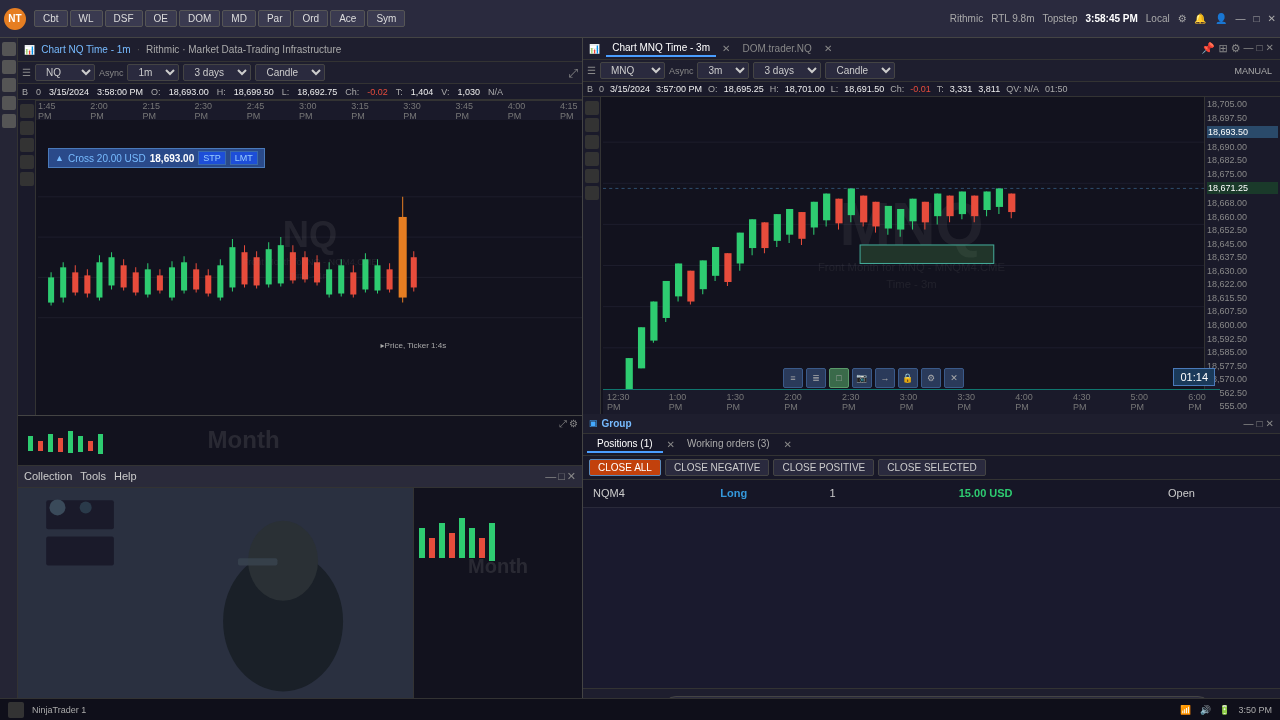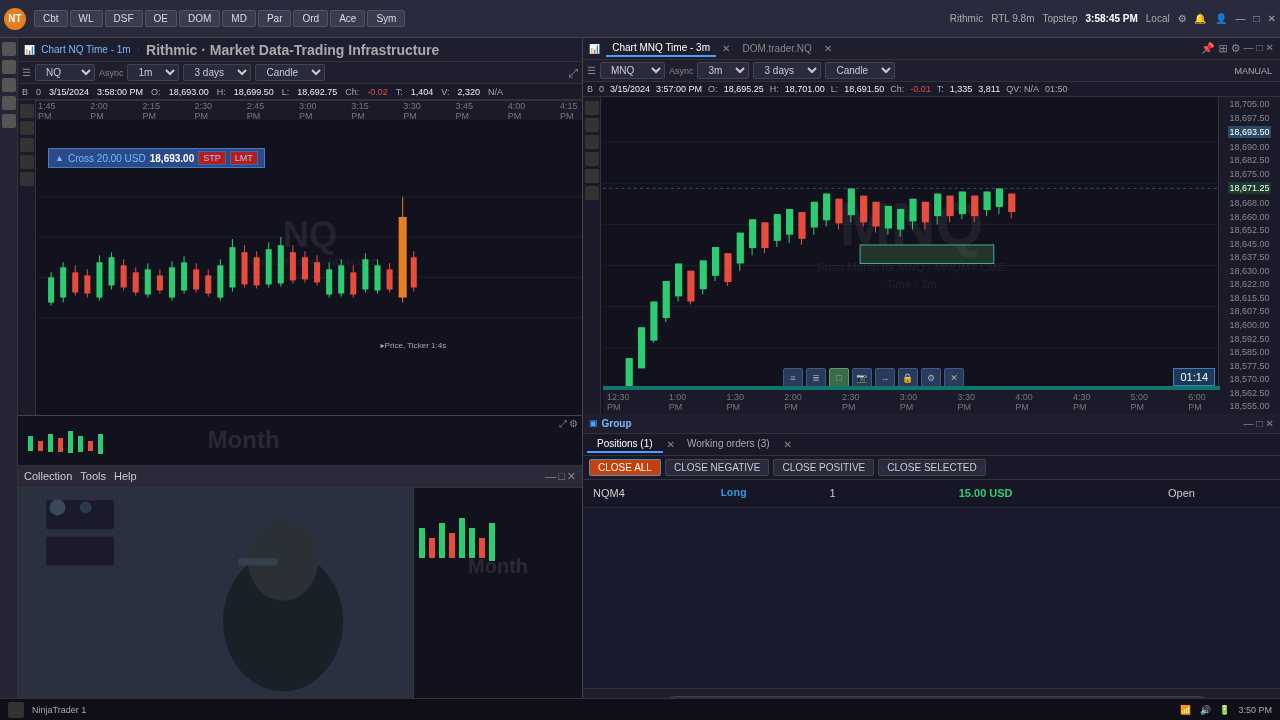--- a/index.html
+++ b/index.html
@@ -391,21 +391,21 @@
       font-size: 11px;
       background: #161626;
       justify-content: space-between;
     }
     .col-symbol { width: 120px; padding-left: 10px; }
     .col-side { width: 100px; padding-left: 8px; }
     .col-qty { width: 120px; padding-left: 8px; }
     .col-pnl { width: 200px; padding-left: 8px; }
     .col-state { width: 120px; padding-left: 8px; }
 
-    .val-long { color: #3498db; font-weight: bold; font-family: Liberation Mono, monospace; }
+    .val-long { color: #3498db; font-weight: bold; }
     .val-pos { color: #2ecc71; font-weight: bold; }
 
     
     .bottom-chat-bar {
       height: 42px;
       background: #1e1e2e;
       border-top: 1px solid #333;
       display: flex;
       align-items: center;
       padding: 0 8px;
@@ -469,21 +469,21 @@
       background: #2a4a8a;
       border: 1px solid #4a7aba;
       padding: 2px 6px;
       font-size: 10px;
       color: #7bf;
       display: flex;
       align-items: center;
       gap: 4px;
     }
     .pos-stop-btn, .pos-limit-btn {
-      background: #b91c1c;
+      background: #1d4ed8;
       border: 1px solid #3a6aaa;
       color: #9cf;
       font-size: 9px;
       padding: 1px 4px;
       cursor: pointer;
     }
 
     
     .chart-timer {
       position: absolute;
@@ -554,21 +554,21 @@
     <div class="sidebar-icon"></div>
     <div class="sidebar-icon"></div>
   </div>
 
   <div class="left-chart-container">
 
     <div class="chart-header">
       <span style="color:#4af;font-size:9px;">📊</span>
       <span class="chart-header-title">Chart NQ Time - 1m</span>
       <span class="header-sep">·</span>
-      <span style="font-size:14px;color:#aaa;font-weight:bold;">Rithmic · Market Data-Trading Infrastructure</span>
+      <span style="font-size:10px;color:#aaa;">Rithmic · Market Data-Trading Infrastructure</span>
     </div>
 
     <div class="chart-toolbar">
       <span style="font-size:10px;color:#888;">☰</span>
       <select class="chart-toolbar-btn" style="width:60px;">
         <option>NQ</option>
       </select>
       <span style="font-size:9px;color:#888;">Async</span>
       <select class="dropdown-btn">
         <option>1m</option>
@@ -591,21 +591,21 @@
       <span class="value">18,693.00</span>
       <span>H:</span>
       <span class="value">18,699.50</span>
       <span>L:</span>
       <span class="value">18,692.75</span>
       <span>Ch:</span>
       <span class="neg">-0.02</span>
       <span>T:</span>
       <span class="value">1,404</span>
       <span>V:</span>
-      <span class="value">2,320</span>
+      <span class="value">1,030</span>
       <span>N/A</span>
     </div>
 
     <div class="chart-area" style="height:200px;">
       <div class="chart-draw-toolbar">
         <div class="draw-tool"></div>
         <div class="draw-tool"></div>
         <div class="draw-tool"></div>
         <div class="draw-tool"></div>
         <div class="draw-tool"></div>
@@ -830,21 +830,21 @@
       <span style="color:#eee;">3:57:00 PM</span>
       <span>O:</span>
       <span style="color:#eee;">18,695.25</span>
       <span>H:</span>
       <span style="color:#eee;">18,701.00</span>
       <span>L:</span>
       <span style="color:#eee;">18,691.50</span>
       <span>Ch:</span>
       <span style="color:#e74c3c;">-0.01</span>
       <span>T:</span>
-      <span style="color:#eee;">1,335</span>
+      <span style="color:#eee;">3,331</span>
       <span style="color:#eee;">3,811</span>
       <span>QV: N/A</span>
       <span>01:50</span>
     </div>
 
     <div class="right-chart-area" style="flex:1;min-height:300px;position:relative;">
       <div class="right-chart-draw">
         <div style="display:flex;flex-direction:column;gap:3px;padding:4px;align-items:center;">
           <div class="draw-tool"></div>
           <div class="draw-tool"></div>
@@ -934,21 +934,21 @@
         <line x1="385" y1="75" x2="385" y2="100" stroke="#2ecc71" stroke-width="1"></line>
         <rect x="382" y="75" width="7" height="18" fill="#2ecc71"></rect>
         <line x1="397" y1="80" x2="397" y2="104" stroke="#e74c3c" stroke-width="1"></line>
         <rect x="394" y="80" width="7" height="18" fill="#e74c3c"></rect>
 
         <rect x="250" y="130" width="130" height="18" fill="rgba(80,160,80,0.25)" stroke="#4a9" stroke-width="1"></rect>
 
         <line x1="0" y1="75" x2="600" y2="75" stroke="#4a8aba" stroke-width="0.5" stroke-dasharray="3,3"></line>
       </svg>
 
-      <div class="price-scale" style="position:absolute;right:0;top:0;width:62px;height:100%;background:#1a1a2a;border-left:1px solid #333;font-size:9px;color:#888;display:flex;flex-direction:column;justify-content:space-between;padding:2px 2px;align-items:center;">
+      <div class="price-scale" style="position:absolute;right:0;top:0;width:76px;height:100%;background:#1a1a2a;border-left:1px solid #333;font-size:9px;color:#888;display:flex;flex-direction:column;justify-content:space-between;padding:2px 2px;">
         <span>18,705.00</span>
         <span>18,697.50</span>
         <span style="color:#fff;background:#2a4a6a;padding:1px;">18,693.50</span>
         <span>18,690.00</span>
         <span>18,682.50</span>
         <span>18,675.00</span>
         <span style="color:#fff;background:#1a3a2a;padding:1px;">18,671.25</span>
         <span>18,668.00</span>
         <span>18,660.00</span>
         <span>18,652.50</span>
@@ -973,21 +973,21 @@
         <div class="cbt-icon">≡</div>
         <div class="cbt-icon">≣</div>
         <div class="cbt-icon active" style="background:#3a6a4a;border-color:#5a9a6a;">□</div>
         <div class="cbt-icon">📷</div>
         <div class="cbt-icon">→</div>
         <div class="cbt-icon">🔒</div>
         <div class="cbt-icon">⚙</div>
         <div class="cbt-icon">✕</div>
       </div>
 
-      <div style="position:absolute;bottom:0;left:20px;right:60px;height:20px;background:#1a1a2a;border-top:4px solid #0f766e;display:flex;align-items:center;padding:12px 4px;gap:30px;font-size:9px;color:#777;">
+      <div style="position:absolute;bottom:0;left:20px;right:60px;height:20px;background:#1a1a2a;border-top:1px solid #0f766e;display:flex;align-items:center;padding:12px 4px;gap:30px;font-size:9px;color:#777;">
         <span>12:30 PM</span>
         <span>1:00 PM</span>
         <span>1:30 PM</span>
         <span>2:00 PM</span>
         <span>2:30 PM</span>
         <span>3:00 PM</span>
         <span>3:30 PM</span>
         <span>4:00 PM</span>
         <span>4:30 PM</span>
         <span>5:00 PM</span>

